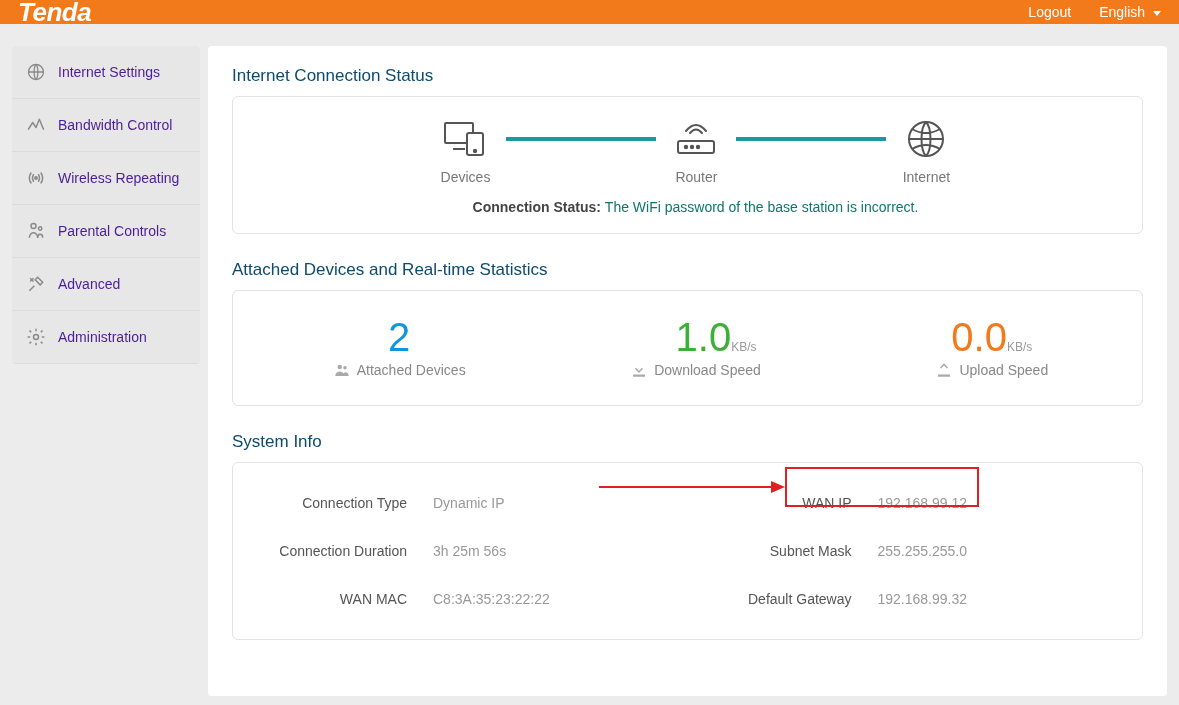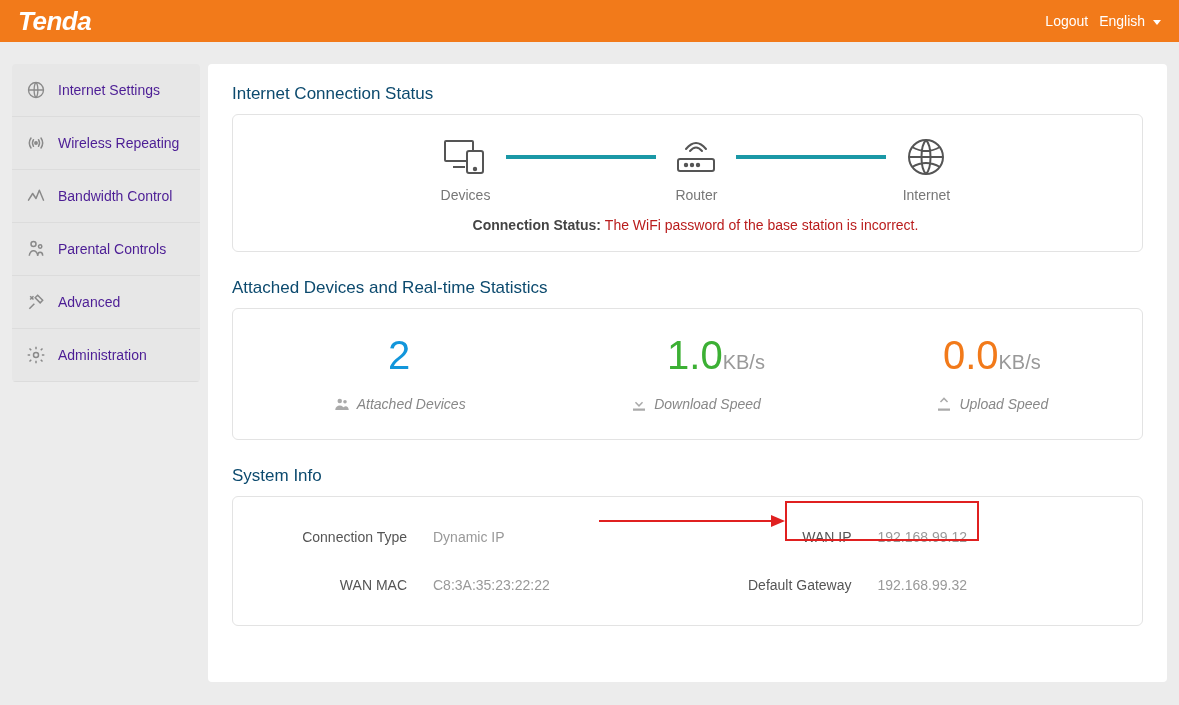--- a/index.html
+++ b/index.html
@@ -1,21 +1,21 @@
 <!DOCTYPE html>
 <html><head>
 <meta charset="utf-8">
 <style>
   * { box-sizing: border-box; margin: 0; padding: 0; }
   body { font-family: Arial, "Helvetica Neue", sans-serif; background: #ececec; color: #555; width: 1179px; }
   
   
-  .topbar { background: #f27a1a; height: 42px; display: flex; align-items: center; justify-content: space-between; padding: 0 18px; }
+  .topbar { background: #f27a1a; height: 24px; display: flex; align-items: center; justify-content: space-between; padding: 0 18px; }
   .logo { color: #fff; font-size: 26px; font-style: italic; font-weight: 700; letter-spacing: -0.5px; }
-  .topright { display: flex; gap: 11px; align-items: flex-start; }
+  .topright { display: flex; gap: 28px; align-items: flex-start; }
   .topright a { color: #fff; text-decoration: none; font-size: 14px; }
   .caret-down { display: inline-block; margin-left: 4px; border-left: 4px solid transparent; border-right: 4px solid transparent; border-top: 5px solid #fff; vertical-align: middle; }
   
   
   .wrap { display: flex; padding: 22px 12px 0 12px; gap: 8px; }
   .sidebar { width: 188px; background: #e7e7e7; border-radius: 4px; overflow: hidden; align-self: flex-start; }
   .sidebar-item { display: flex; align-items: center; gap: 12px; padding: 16px 14px; font-size: 14px; color: #4c1d95; border-bottom: 1px solid #dcdcdc; cursor: pointer; }
   .sidebar-item.active { background: #fff; color: #f27a1a; }
   .sidebar-item.active .side-icon { color: #f27a1a; }
   .side-icon { width: 20px; height: 20px; color: #8a8a8a; flex: none; }
@@ -25,31 +25,31 @@
   
   .panel { border: 1px solid #e3e3e3; border-radius: 6px; padding: 16px 2px 18px 18px; margin-bottom: 26px; }
   
   
   .conn-diagram { display: flex; align-items: center; justify-content: center; gap: 16px; margin: 6px 0 14px 0; }
   .diag-node { display: flex; flex-direction: column; align-items: center; gap: 10px; }
   .diag-node .node-icon { width: 48px; height: 40px; color: #555; }
   .diag-label { font-size: 14px; color: #777; }
   .diag-link { height: 4px; width: 150px; border-top: 2px solid #1a98a6; border-bottom: 2px solid #1a98a6; align-self: center; margin-top: -26px; }
   .conn-status-row { text-align: center; font-size: 14px; color: #444; }
-  .conn-status-row .err { color: #b91c1c; }
+  .conn-status-row .err { color: #0f766e; }
   
   
   .stats-row { display: flex; justify-content: space-around; align-items: flex-end; padding: 10px 0 4px 0; }
   .stat { text-align: center; flex: 1; }
   .stat-big { font-size: 40px; font-weight: 400; line-height: 1; }
   .stat-blue { color: #1296db; }
   .stat-green { color: #3cb034; margin-left: 41px; }
   .stat-orange { color: #f27a1a; }
-  .stat-unit { font-size: 20px; color: #999; }
-  .stat-sub { margin-top: 20px; font-size: 14px; color: #888; display: inline-flex; align-items: center; gap: 6px; justify-content: center; font-style: italic; }
+  .stat-unit { font-size: 12px; color: #999; }
+  .stat-sub { margin-top: 4px; font-size: 14px; color: #888; display: inline-flex; align-items: center; gap: 6px; justify-content: center; }
   .stat-sub .mini-icon { width: 18px; height: 18px; color: #aaa; }
   
   
   .sysinfo { padding: 16px 10px; }
   .info-row { display: flex; justify-content: flex-end; }
   .info-pair { flex: 1; display: flex; align-items: center; padding: 16px 0; }
   .info-label { width: 190px; text-align: right; color: #555; font-size: 14px; padding-right: 26px; }
   .info-value { color: #999; font-size: 14px; }
   
   
@@ -76,33 +76,33 @@
   <div class="sidebar">
     <div class="sidebar-item">
       <svg class="side-icon" viewBox="0 0 24 24" fill="none" stroke="currentColor" stroke-width="1.6">
         <circle cx="12" cy="12" r="9"></circle>
           <path d="M3 12h18M12 3c3 3 3 15 0 18M12 3c-3 3-3 15 0 18"></path>
       </svg>
       <span>Internet Settings</span>
     </div>
     <div class="sidebar-item">
       <svg class="side-icon" viewBox="0 0 24 24" fill="none" stroke="currentColor" stroke-width="1.8">
+        <path d="M3 17l5-8 4 6 4-10 5 12" stroke-linejoin="round" stroke-linecap="round"></path>
+      </svg>
+      <span>Bandwidth Control</span>
+    </div>
+    <div class="sidebar-item">
+      <svg class="side-icon" viewBox="0 0 24 24" fill="none" stroke="currentColor" stroke-width="1.8">
         <path d="M6 6q-4 6 0 12" stroke-linecap="round"></path>
           <path d="M9 8q-2.5 4 0 8" stroke-linecap="round"></path>
         <path d="M18 6q4 6 0 12" stroke-linecap="round"></path>
           <path d="M15 8q2.5 4 0 8" stroke-linecap="round"></path>
         <circle cx="12" cy="12" r="1.4" fill="currentColor"></circle>
       </svg>
       <span>Wireless Repeating</span>
-    </div>
-    <div class="sidebar-item">
-      <svg class="side-icon" viewBox="0 0 24 24" fill="none" stroke="currentColor" stroke-width="1.8">
-        <path d="M3 17l5-8 4 6 4-10 5 12" stroke-linejoin="round" stroke-linecap="round"></path>
-      </svg>
-      <span>Bandwidth Control</span>
     </div>
     <div class="sidebar-item">
       <svg class="side-icon" viewBox="0 0 24 24" fill="none" stroke="currentColor" stroke-width="1.8">
         <circle cx="9" cy="6" r="3"></circle>
           <path d="M4 20c0-4 3-6 5-6s5 2 5 6"></path>
           <circle cx="17" cy="9" r="2"></circle>
           <path d="M14 20c0-3 2-4 3-4s3 1 3 4"></path>
       </svg>
       <span>Parental Controls</span>
     </div>
@@ -213,20 +213,30 @@
           <div class="info-label">Connection Type</div>
           <div class="info-value">Dynamic IP</div>
         </div>
         <div class="info-pair">
           <div class="info-label">WAN IP</div>
           <div class="info-value">192.168.99.12</div>
         </div>
       </div>
       <div class="info-row">
         <div class="info-pair">
+          <div class="info-label">Connection Duration</div>
+          <div class="info-value">3h 25m 56s</div>
+        </div>
+        <div class="info-pair">
+          <div class="info-label">Subnet Mask</div>
+          <div class="info-value">255.255.255.0</div>
+        </div>
+      </div>
+      <div class="info-row">
+        <div class="info-pair">
           <div class="info-label">WAN MAC</div>
           <div class="info-value">C8:3A:35:23:22:22</div>
         </div>
         <div class="info-pair">
           <div class="info-label">Default Gateway</div>
           <div class="info-value">192.168.99.32</div>
         </div>
       </div>
     </div>
 

